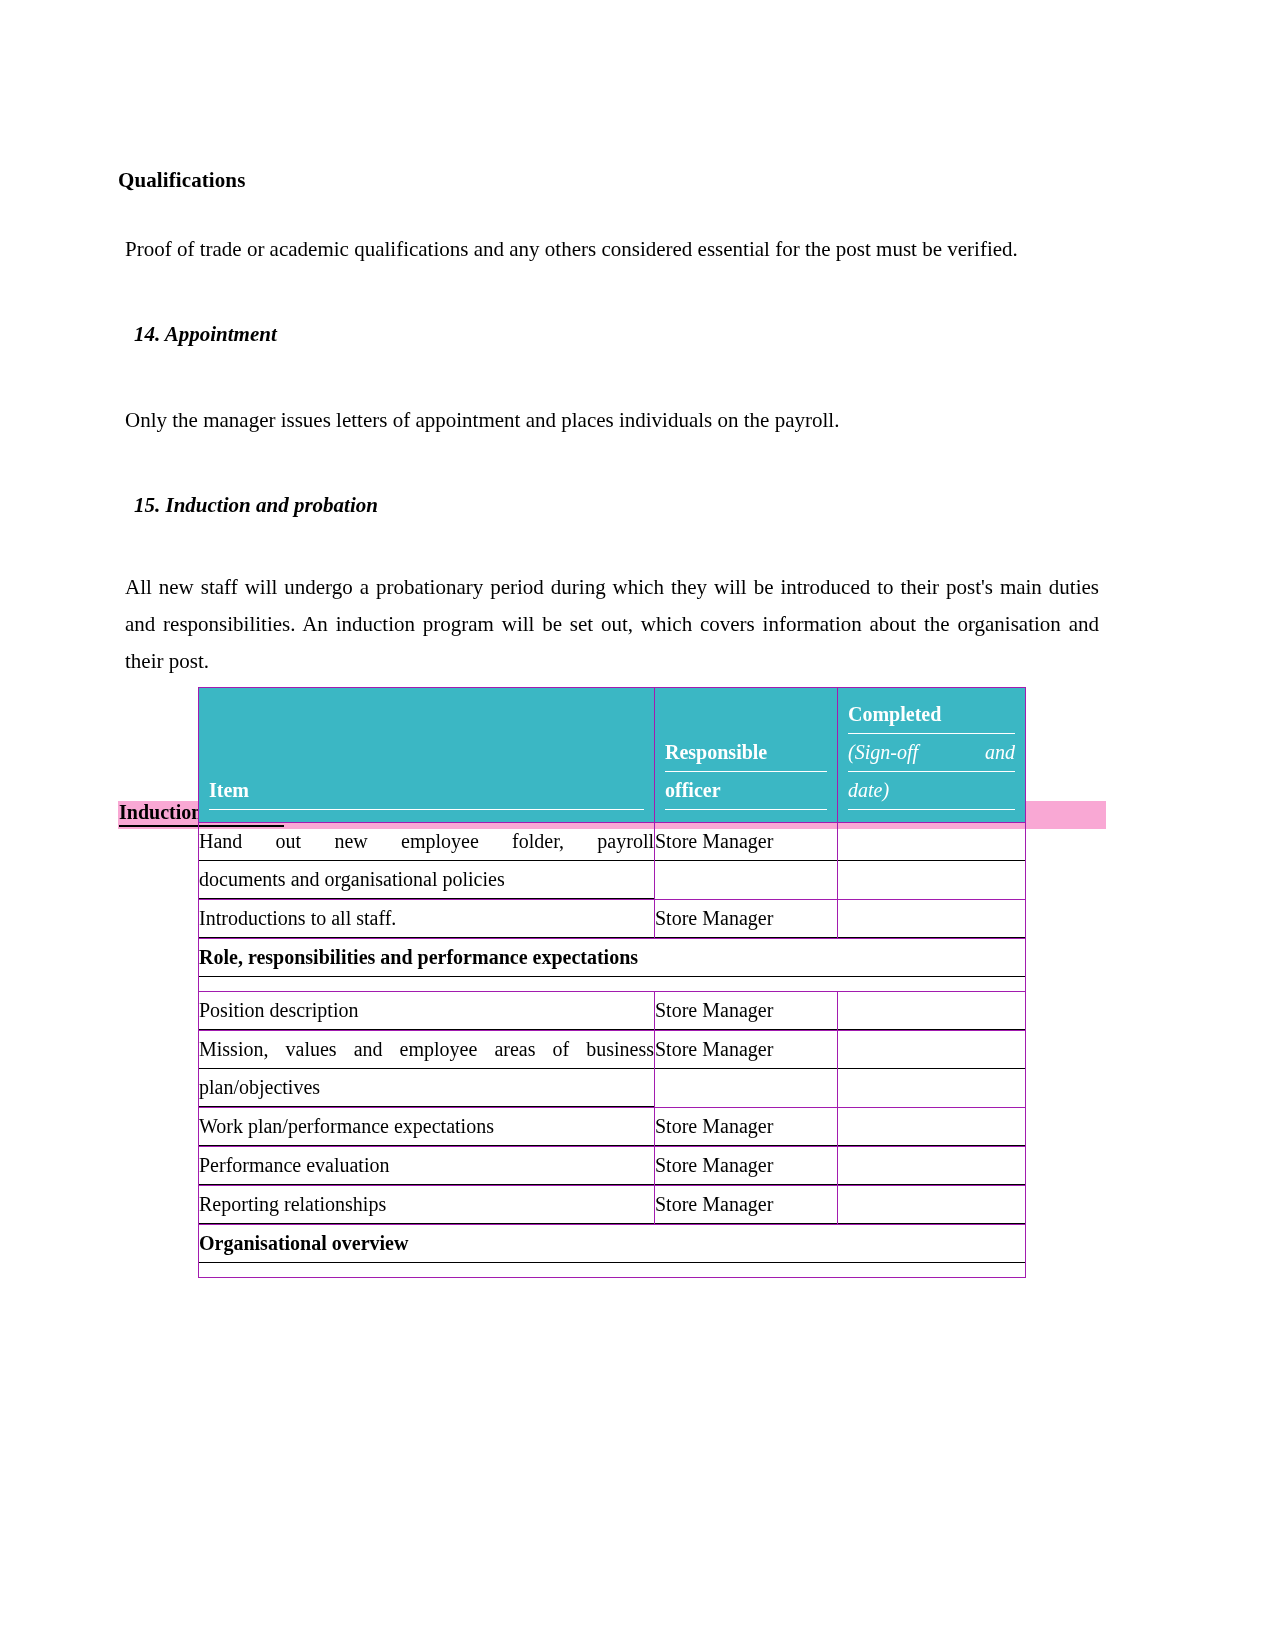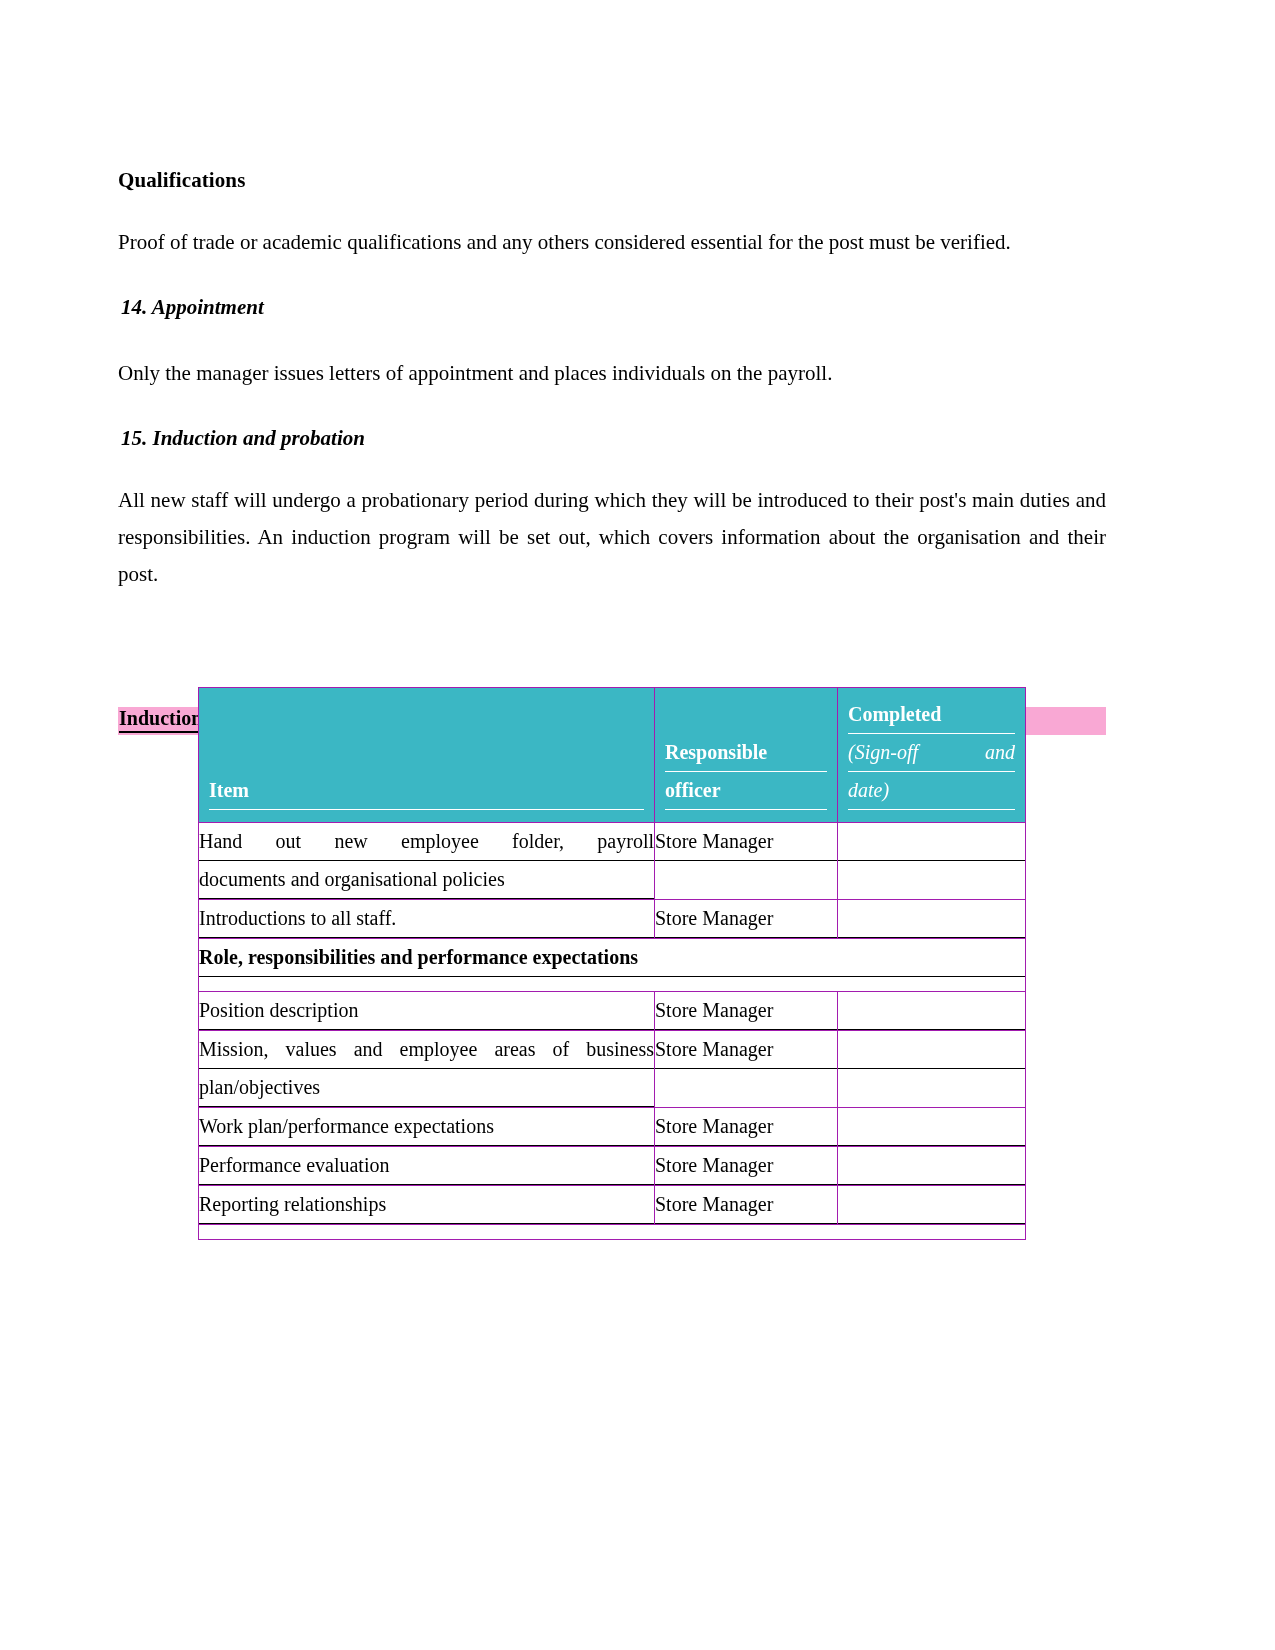--- a/index.html
+++ b/index.html
@@ -35,27 +35,27 @@
     font-size: 21px;
     font-weight: bold;
     margin: 0 0 0 0;
     line-height: 1.0;
     letter-spacing: .1px;
   }
   h3.doc-head-italic {
     font-size: 21px;
     font-weight: bold;
     font-style: italic;
-    margin: 3px;
+    margin: 16px;
     line-height: 1.0;
   }
   p.body {
     font-size: 21px;
     line-height: 37px;
-    margin: 0;
+    margin: 7px;
     text-align: justify;
     text-justify: inter-word;
   }
   .sp-30 { height: 30px; }
   .sp-33 { height: 33px; }
   .sp-34 { height: 34px; }
   .sp-74 { height: 74px; }
 
   
   .shaded-heading {
@@ -291,20 +291,21 @@
             </td>
             <td class="cell">
               <span class="line">Store Manager</span>
             </td>
             <td class="cell">
               <span class="line">&nbsp;</span>
             </td>
           </tr>
           <tr>
             <td class="cell section" colspan="3">
+              <span class="line bold">Organisational overview</span>
               <div class="after-gap"></div>
             </td>
           </tr>
         </tbody>
     </table>
   </div>
 
 </div>
 
 </body></html>

